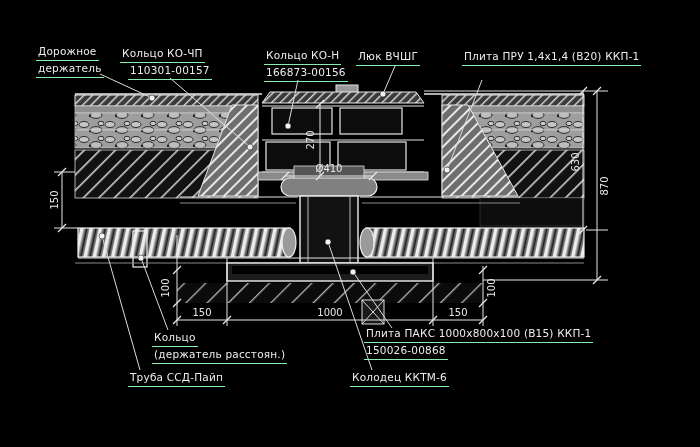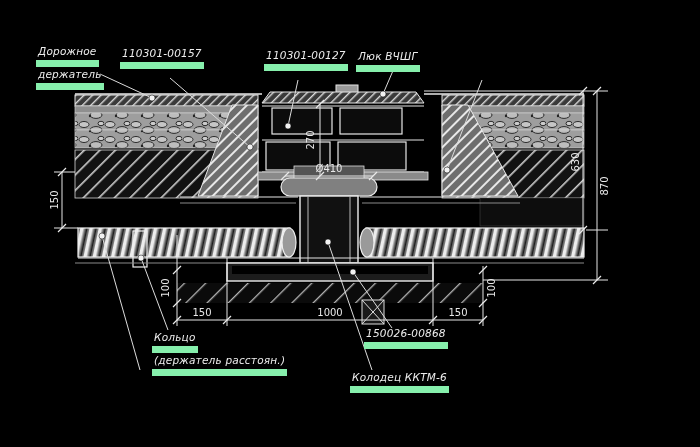--- a/index.html
+++ b/index.html
@@ -1,22 +1,22 @@
 <!DOCTYPE html>
 <html><head>
 <meta charset="utf-8">
 <style>
   html,body{margin:0;padding:0;background:#000;}
   .stage{position:relative;width:700px;height:447px;background:#000;overflow:hidden;
          font-family:"DejaVu Sans",sans-serif;}
   .stage svg{position:absolute;left:0;top:0;}
   .callout{position:absolute;color:#ededed;font-size:10.5px;line-height:15px;
            letter-spacing:.2px;text-shadow:0 1px 2px #000, 0 0 2px #000;}
-  .cl-line{display:block;width:max-content;border-bottom:7px solid #86efac;
-           padding:0 2px 1px 2px;font-style:italic;}
+  .cl-line{display:block;width:max-content;border-bottom:1px solid #86efac;
+           padding:0 2px 1px 2px;}
   .dimtxt{fill:#e8e8e8;font-size:10px;font-family:"DejaVu Sans",sans-serif;}
   .ln{stroke:#e6e6e6;stroke-width:1;fill:none;}
   .ln2{stroke:#e6e6e6;stroke-width:1.5;fill:none;}
   .thin{stroke:#8a8a8a;stroke-width:1;fill:none;}
   .tk{stroke:#eaeaea;stroke-width:1.2;fill:none;}
   .leader{stroke:#dcdcdc;stroke-width:1;fill:none;}
   .dot{fill:#f2f2f2;stroke:#000;stroke-width:.5;}
 </style>
 </head>
 <body>
@@ -200,33 +200,40 @@
     <path class="leader" d="M392,328 L353,272"></path> 
         <circle class="dot" cx="353" cy="272" r="3"></circle>
   </g>
 </svg>
 
 <div class="callout" style="left:36px;top:44px">
   <span class="cl-line">Дорожное</span>
   <span class="cl-line">держатель</span>
 </div>
 <div class="callout" style="left:120px;top:46px">
-  <span class="cl-line" style="">110301-00157</span>
+  <span class="cl-line">Кольцо КО-ЧП</span>
+  <span class="cl-line" style="margin-left:8px">110301-00157</span>
 </div>
 <div class="callout" style="left:264px;top:48px">
-  <span class="cl-line">110301-00127</span>
+  <span class="cl-line">Кольцо КО-Н</span>
+  <span class="cl-line">166873-00156</span>
 </div>
 <div class="callout" style="left:356px;top:49px">
   <span class="cl-line">Люк ВЧШГ</span>
 </div>
 <div class="callout" style="left:462px;top:49px">
+  <span class="cl-line">Плита ПРУ 1,4х1,4 (В20) ККП-1</span>
 </div>
 <div class="callout" style="left:152px;top:330px">
   <span class="cl-line">Кольцо</span>
   <span class="cl-line">(держатель расстоян.)</span>
 </div>
+<div class="callout" style="left:128px;top:370px">
+  <span class="cl-line">Труба ССД-Пайп</span>
+</div>
 <div class="callout" style="left:364px;top:326px">
+  <span class="cl-line">Плита ПАКС 1000х800х100 (В15) ККП-1</span>
   <span class="cl-line">150026-00868</span>
 </div>
 <div class="callout" style="left:350px;top:370px">
   <span class="cl-line">Колодец ККТМ-6</span>
 </div>
 </div>
 
 </body></html>

